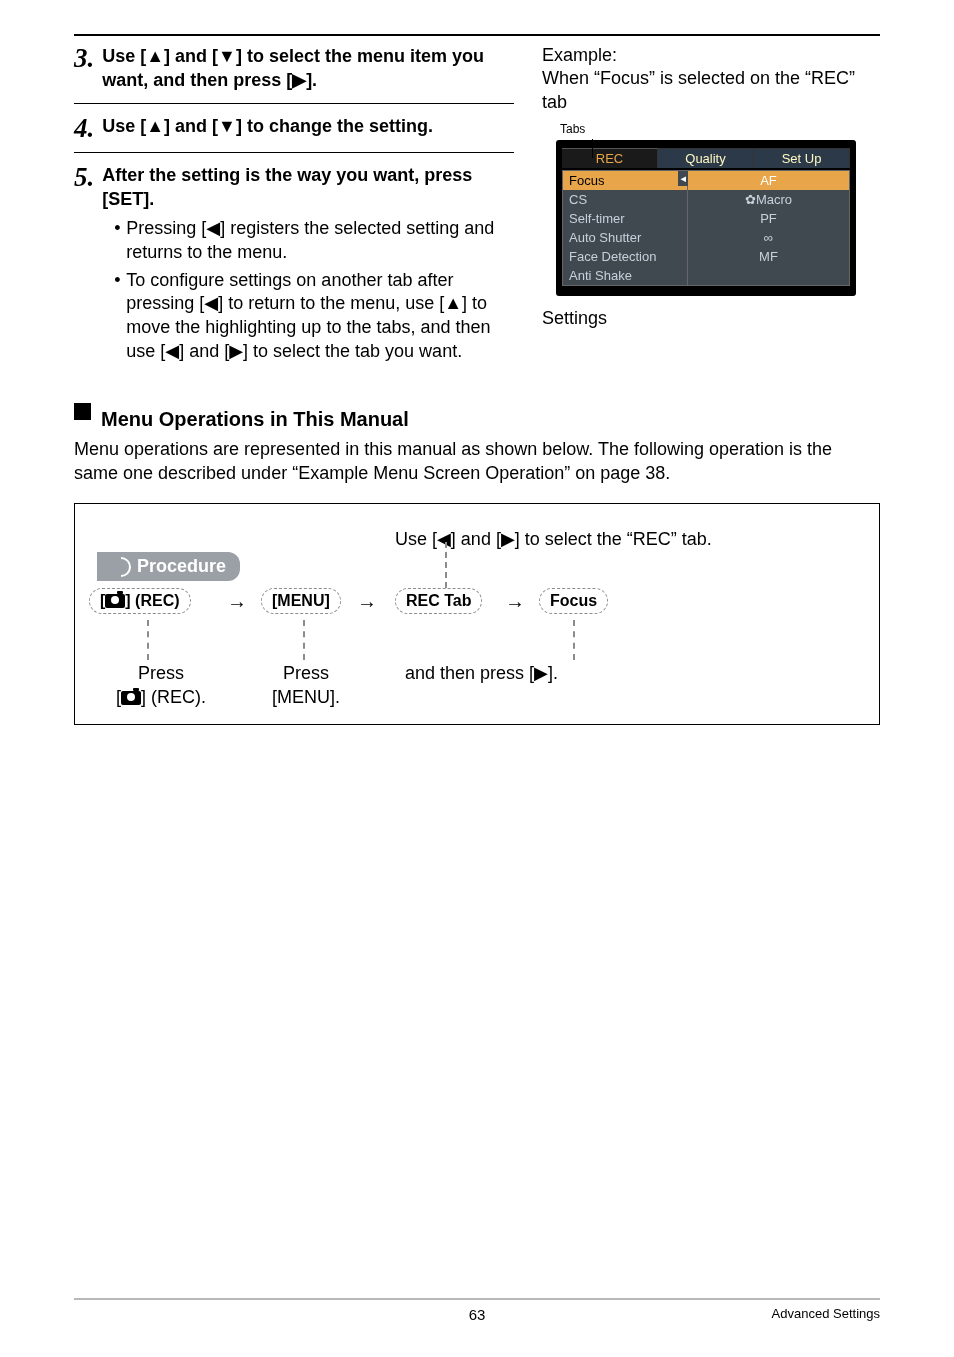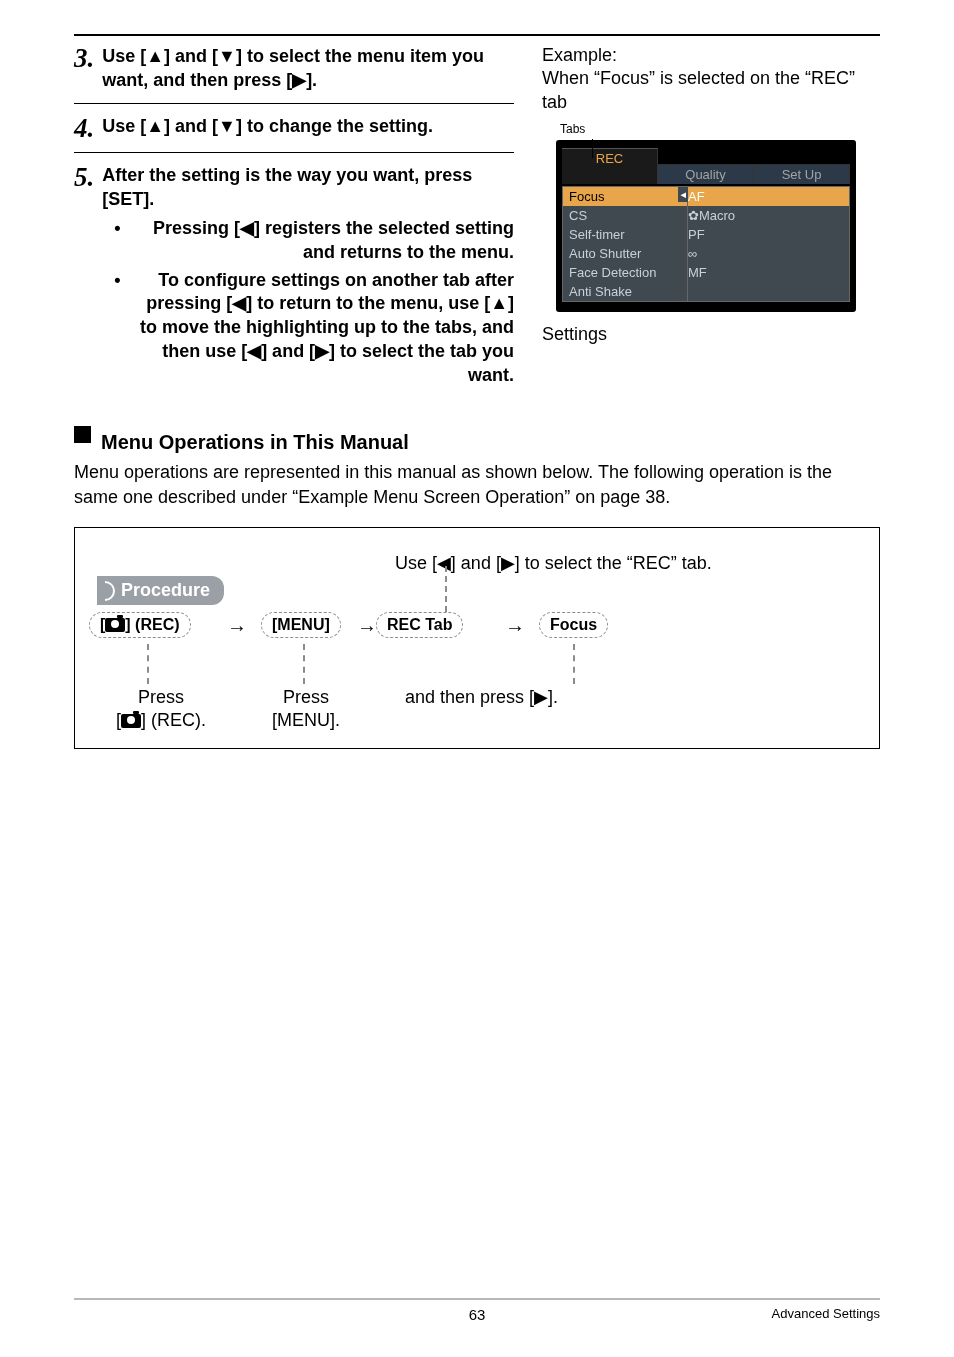--- a/index.html
+++ b/index.html
@@ -50,22 +50,21 @@
     font-weight: bold;
   }
   .step-rule {
     border: none;
     border-top: 1.5px solid #000;
     margin: 10px 0;
   }
   .bullets {
     margin: 6px 0 0 0;
     padding: 0 0 0 12px;
-    font-weight: bold;
-    text-align: right;
+    font-weight: normal;
   }
   .bullets li {
     list-style: none;
     position: relative;
     padding-left: 12px;
     margin-bottom: 4px;
     font-size: 18px;
     line-height: 1.32;
   }
   .bullets li::before {
@@ -106,21 +105,21 @@
     margin-bottom: 2px;
   }
   .ms-tab {
     flex: 1;
     text-align: center;
     padding: 2px 4px;
     border-top: 1px solid #333;
     border-right: 1px solid #333;
   }
   .ms-tab.active { color: #e8a54a; background: #1a1a1a; border-top-color: #555; }
-  .ms-tab.dim { color: #a3a3a3; background: #2b3948; margin-top: 16px; }
+  .ms-tab.dim { color: #fef9c3; background: #2b3948; }
   .ms-body {
     display: flex;
     margin-top: 0;
   }
   .ms-list {
     flex: 0 0 126px;
     background: #404850;
     border: 1px solid #666;
     font-size: 13px;
   }
@@ -145,21 +144,22 @@
   }
   .ms-opts {
     flex: 1;
     background: #404850;
     border: 1px solid #666;
     border-left: none;
     font-size: 13px;
   }
   .ms-opt {
     color: #c8d0db;
-    padding: 2px 0;
+    padding: 2px 12px;
+    text-align: center;
   }
   .ms-opt.sel { background: #e8a54a; color: #fff; }
 
   .tab-pointer {
     position: absolute;
     top: -1px;
     left: 50px;
     width: 1px;
     height: 19px;
     background: #000;
@@ -200,21 +200,21 @@
     font-size: 18px;
   }
   .proc-badge {
     position: absolute;
     top: 48px;
     left: 22px;
     background: #9aa0a6;
     color: #fff;
     font-weight: bold;
     font-size: 18px;
-    padding: 4px 14px 4px 8px;
+    padding: 4px 14px 4px 24px;
     border-top-right-radius: 12px;
     border-bottom-right-radius: 12px;
     display: flex;
     align-items: center;
     gap: 6px;
   }
   .proc-badge::before {
     content: "";
     display: inline-block;
     width: 8px;
@@ -397,21 +397,21 @@
     <div class="proc-badge">
       <span>Procedure</span>
     </div>
 
     <div class="dash-pill" style="top:84px; left:14px;">
       <span>[</span><span class="cam-icon"></span><span>] (REC)</span>
     </div>
     <div class="arrow-solid" style="top:86px; left:152px;">→</div>
     <div class="dash-pill" style="top:84px; left:186px;">[MENU]</div>
     <div class="arrow-solid" style="top:86px; left:282px;">→</div>
-    <div class="dash-pill" style="top:84px; left:301px;">REC Tab</div>
+    <div class="dash-pill" style="top:84px; left:320px;">REC Tab</div>
     <div class="arrow-solid" style="top:86px; left:430px;">→</div>
     <div class="dash-pill" style="top:84px; left:464px;">Focus</div>
 
     <div class="conn-line-v" style="top:38px; left:370px; height:46px;"></div>
     <div class="conn-line-v" style="top:116px; left:72px; height:40px;"></div>
     <div class="conn-line-v" style="top:116px; left:228px; height:40px;"></div>
     <div class="conn-line-v" style="top:116px; left:498px; height:40px;"></div>
 
     <div class="diag-lower" style="top:158px; left:26px; width:120px;">
       <div>Press</div>

